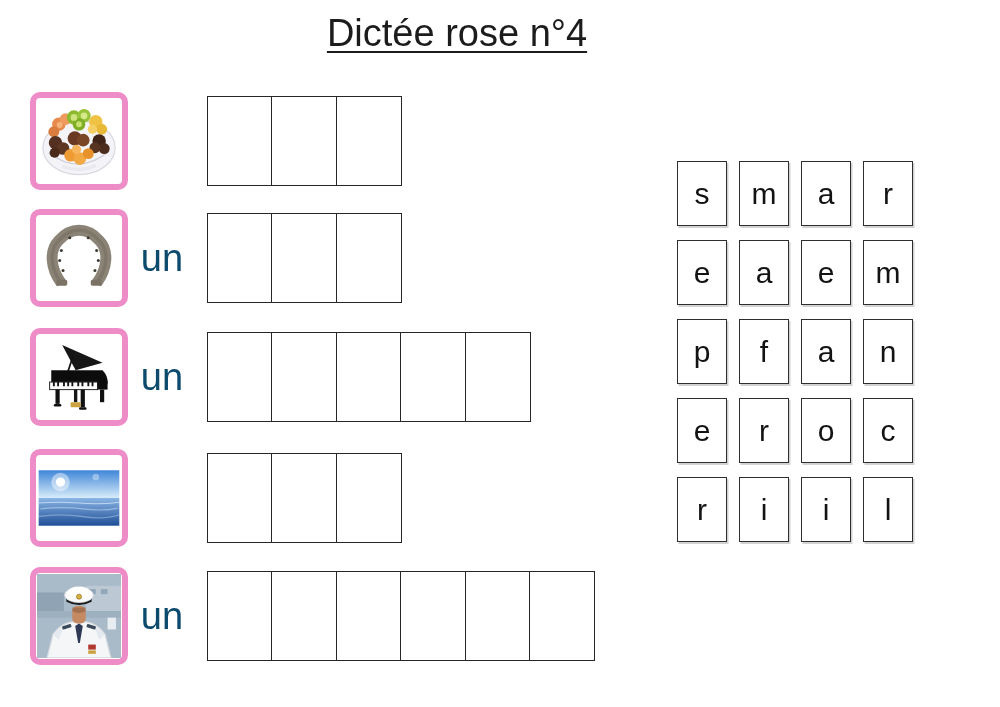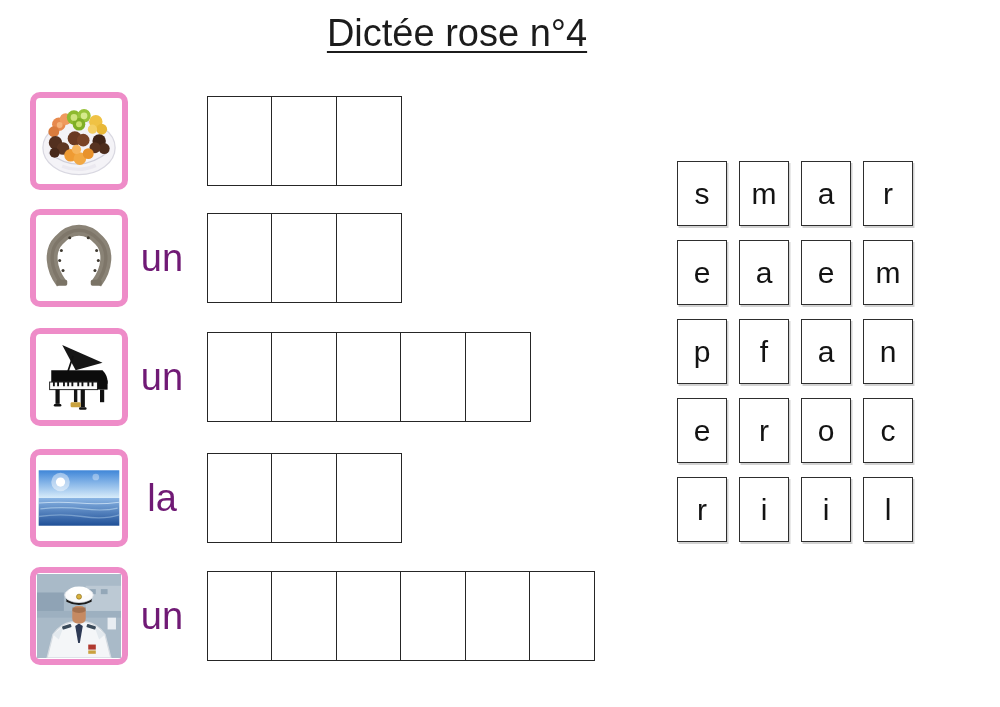--- a/index.html
+++ b/index.html
@@ -18,21 +18,21 @@
   .row-2{top:328px}
   .row-3{top:449px}
   .row-4{top:567px}
   .img-frame{
     position:absolute;left:0;top:0;width:84px;height:84px;
     border:6px solid #ee8cc8;border-radius:10px;background:#fff;padding:1px;
   }
   .img-frame svg{width:84px;height:84px;display:block}
   .article{
     position:absolute;left:96px;top:0;width:72px;height:98px;line-height:98px;
-    text-align:center;font-size:38px;color:#701a75;
+    text-align:center;font-size:38px;color:#0c4a6e;
   }
   .boxes{position:absolute;left:177px;top:4px;display:flex}
   .box-cell{
     box-sizing:border-box;width:66px;height:90px;background:#fff;
     border:1.6px solid #262626;margin-left:-1.6px;
   }
   .boxes .box-cell:first-child{margin-left:0}
   .letter-grid{
     position:absolute;left:677px;top:161px;
     display:grid;grid-template-columns:repeat(4,50px);grid-auto-rows:65px;
@@ -165,21 +165,20 @@
  <rect x="2" y="17" width="96" height="33" fill="url(#sky)"></rect>
  <circle cx="28" cy="31" r="11" fill="#ffffff" opacity="0.45"></circle>
  <circle cx="28" cy="31" r="5.5" fill="#ffffff"></circle>
  <circle cx="70" cy="25" r="4" fill="#ffffff" opacity="0.35"></circle>
  <rect x="2" y="50" width="96" height="33" fill="url(#seag)"></rect>
  <path d="M2,56 Q25,54 50,56 T98,55" stroke="#cfe4f6" stroke-width="1.2" fill="none" opacity="0.8"></path>
  <path d="M4,63 Q30,60 55,63 T96,62" stroke="#bcd8f0" stroke-width="1.4" fill="none" opacity="0.6"></path>
  <path d="M2,72 Q28,68 54,72 T98,70" stroke="#a9c9e8" stroke-width="1.6" fill="none" opacity="0.5"></path>
 </svg>
       </div>
-      <span class="article">la</span>
       <div class="boxes">
         <div class="box-cell"></div>
         <div class="box-cell"></div>
         <div class="box-cell"></div>
       </div>
     </div>
     <div class="word-row row-4">
       <div class="img-frame">
         <svg viewBox="0 0 100 100">
  <rect x="0" y="0" width="100" height="100" fill="#a9bac8"></rect>

